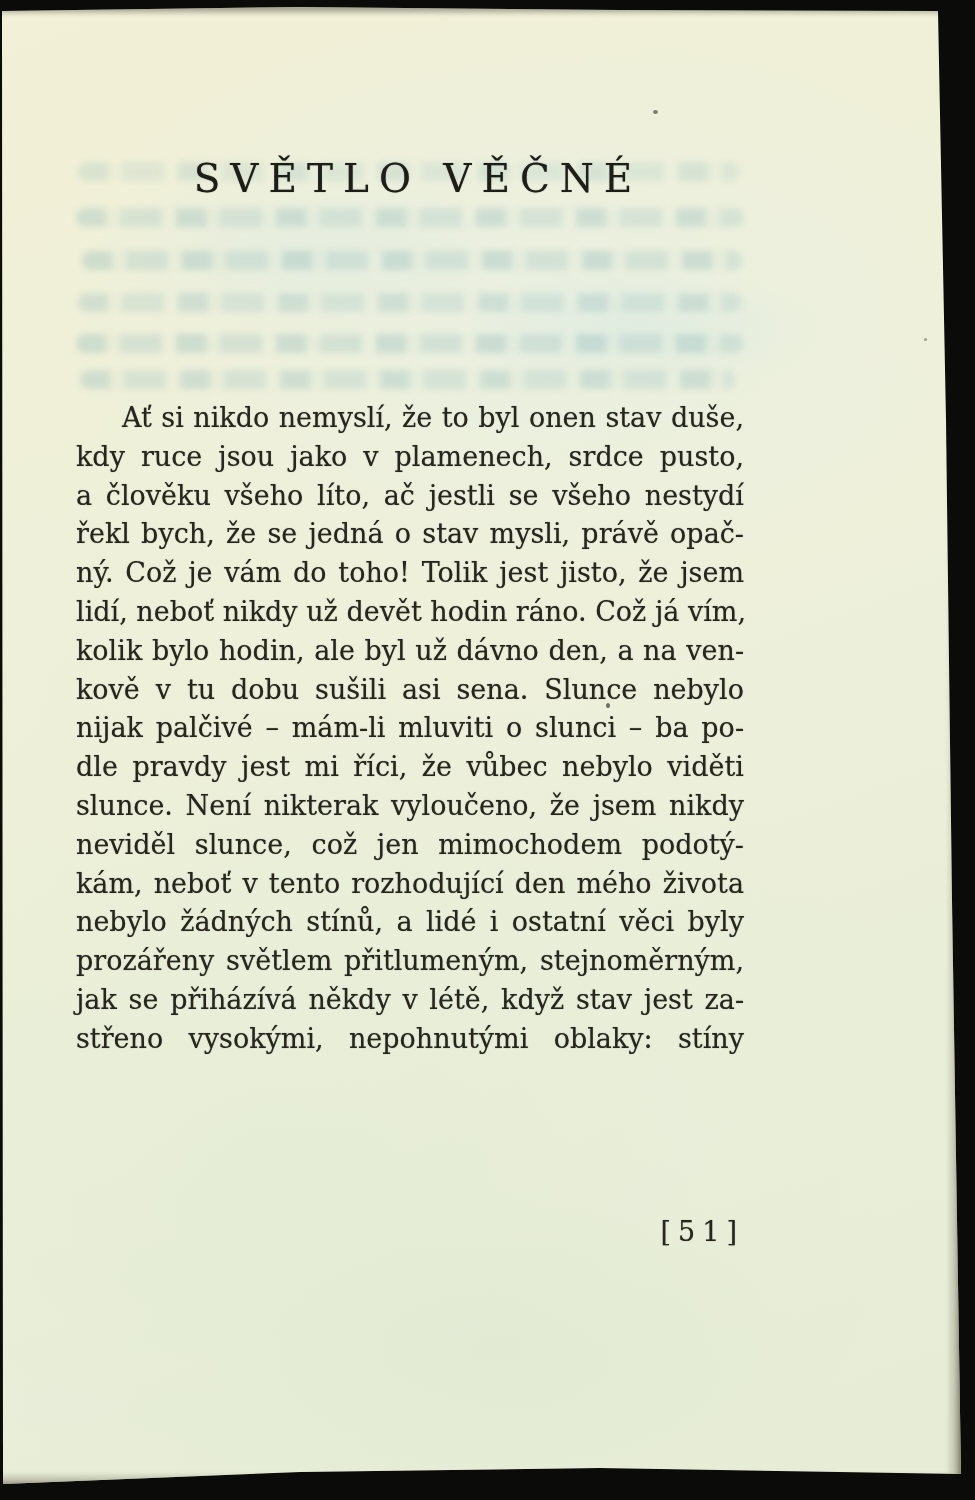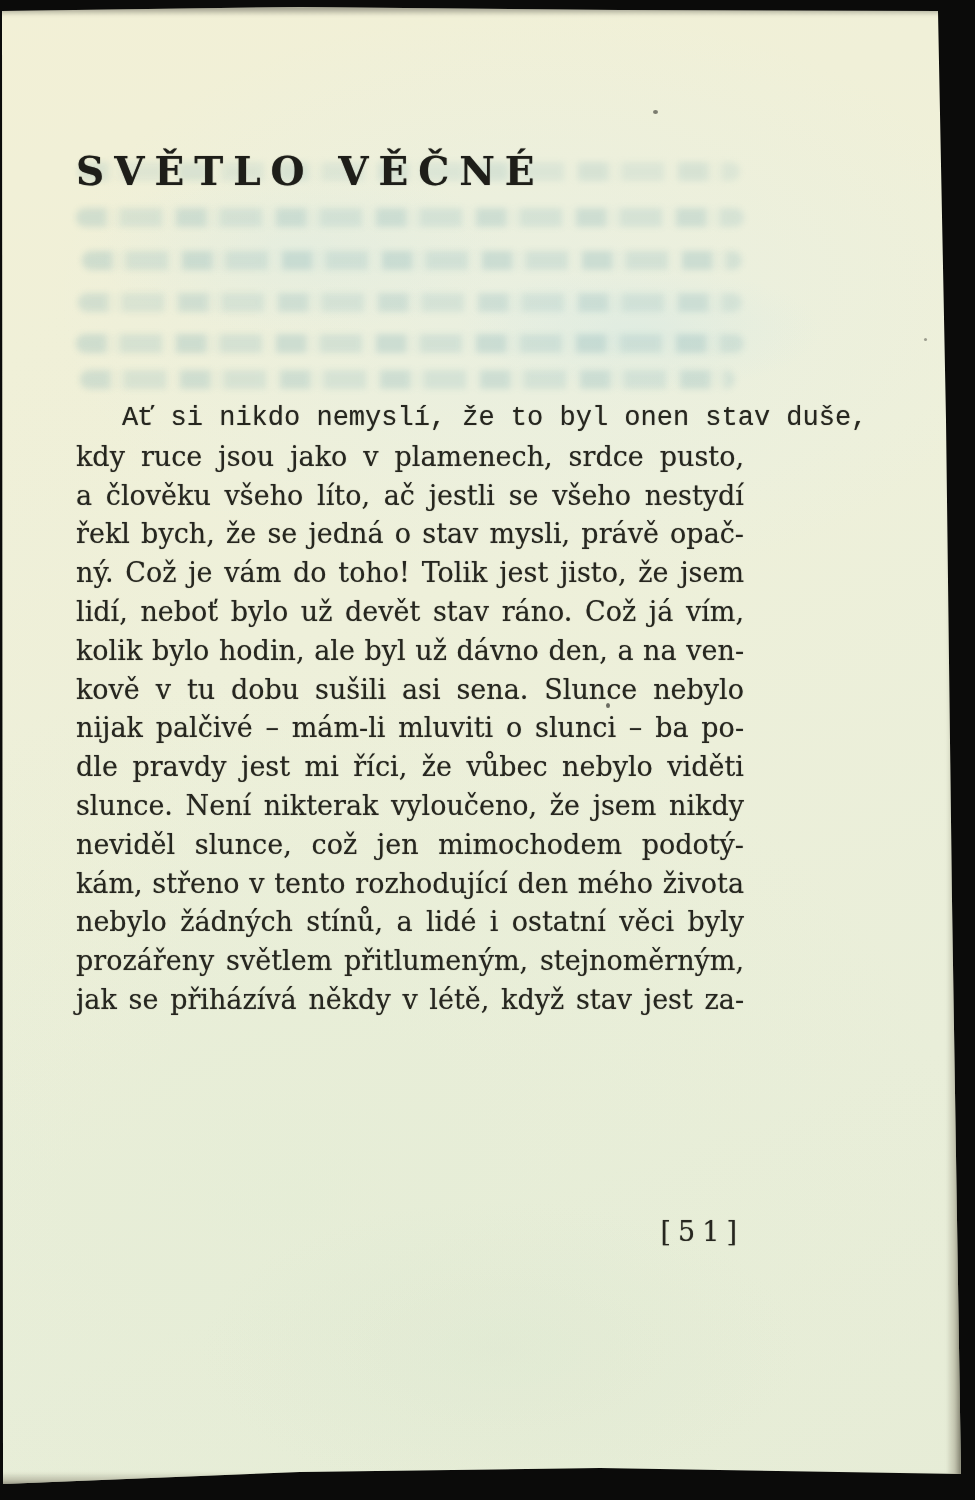--- a/index.html
+++ b/index.html
@@ -76,44 +76,45 @@
   .bleed-line:nth-child(2) { left: 16px; top: 58px;  width: 668px; opacity: 0.75; }
   .bleed-line:nth-child(3) { left: 22px; top: 101px; width: 660px; opacity: 0.8; }
   .bleed-line:nth-child(4) { left: 18px; top: 143px; width: 664px; opacity: 0.7; }
   .bleed-line:nth-child(5) { left: 16px; top: 184px; width: 668px; opacity: 0.8; }
   .bleed-line:nth-child(6) { left: 20px; top: 220px; width: 655px; opacity: 0.75; }
 
   
   .title {
     position: absolute;
     left: 76px; top: 148px; width: 668px;
-    margin: 0;
+    margin: 8px;
+    text-align: center;
     font-size: 39px;
-    font-weight: 700;
+    font-weight: 400;
     letter-spacing: 10px;
     color: #1e1e19;
     text-shadow: 0 0 1px rgba(30,30,25,0.55);
     white-space: nowrap;
   }
 
   .body-text {
     position: absolute;
     left: 76px; top: 399px; width: 668px;
     color: #26261f;
     font-size: 27px;
     text-shadow: 0 0 1px rgba(38,38,31,0.5);
   }
   .body-line {
     height: 38.8px;
     line-height: 38.8px;
     text-align: justify;
     text-align-last: justify;
     white-space: nowrap;
   }
-  .body-line:first-child { text-indent: 46px; font-family: Liberation Mono, monospace; }
+  .body-line:first-child { text-indent: 46px; }
 
   .page-number {
     position: absolute;
     left: 76px; top: 1216px; width: 668px;
     text-align: right;
     font-size: 27px;
     letter-spacing: 7px;
     color: #26261f;
     text-shadow: 0 0 1px rgba(38,38,31,0.5);
   }
@@ -140,31 +141,32 @@
   </div>
 
   <h1 class="title">SVĚTLO VĚČNÉ</h1>
 
   <div class="body-text">
       <div class="body-line">Ať si nikdo nemyslí, že to byl onen stav duše,</div>
       <div class="body-line">kdy ruce jsou jako v plamenech, srdce pusto,</div>
       <div class="body-line">a člověku všeho líto, ač jestli se všeho nestydí</div>
       <div class="body-line">řekl bych, že se jedná o stav mysli, právě opač-</div>
       <div class="body-line">ný. Což je vám do toho! Tolik jest jisto, že jsem</div>
-      <div class="body-line">lidí, neboť bylo už devět stav ráno. Což já vím,</div>
+      <div class="body-line">lidí, neboť nikdy už devět hodin ráno. Což já vím,</div>
       <div class="body-line">kolik bylo hodin, ale byl už dávno den, a na ven-</div>
       <div class="body-line">kově v tu dobu sušili asi sena. Slunce nebylo</div>
       <div class="body-line">nijak palčivé – mám-li mluviti o slunci – ba po-</div>
       <div class="body-line">dle pravdy jest mi říci, že vůbec nebylo viděti</div>
       <div class="body-line">slunce. Není nikterak vyloučeno, že jsem nikdy</div>
       <div class="body-line">neviděl slunce, což jen mimochodem podotý-</div>
-      <div class="body-line">kám, střeno v tento rozhodující den mého života</div>
+      <div class="body-line">kám, neboť v tento rozhodující den mého života</div>
       <div class="body-line">nebylo žádných stínů, a lidé i ostatní věci byly</div>
       <div class="body-line">prozářeny světlem přitlumeným, stejnoměrným,</div>
       <div class="body-line">jak se přiházívá někdy v létě, když stav jest za-</div>
+      <div class="body-line">střeno vysokými, nepohnutými oblaky: stíny</div>
     </div>
 
   <div class="page-number">[51]</div>
 
   <div class="speck speck-1"></div>
   <div class="speck speck-2"></div>
   <div class="speck speck-3"></div>
 
   <div class="edge-top"></div>
   <div class="edge-right"></div>

